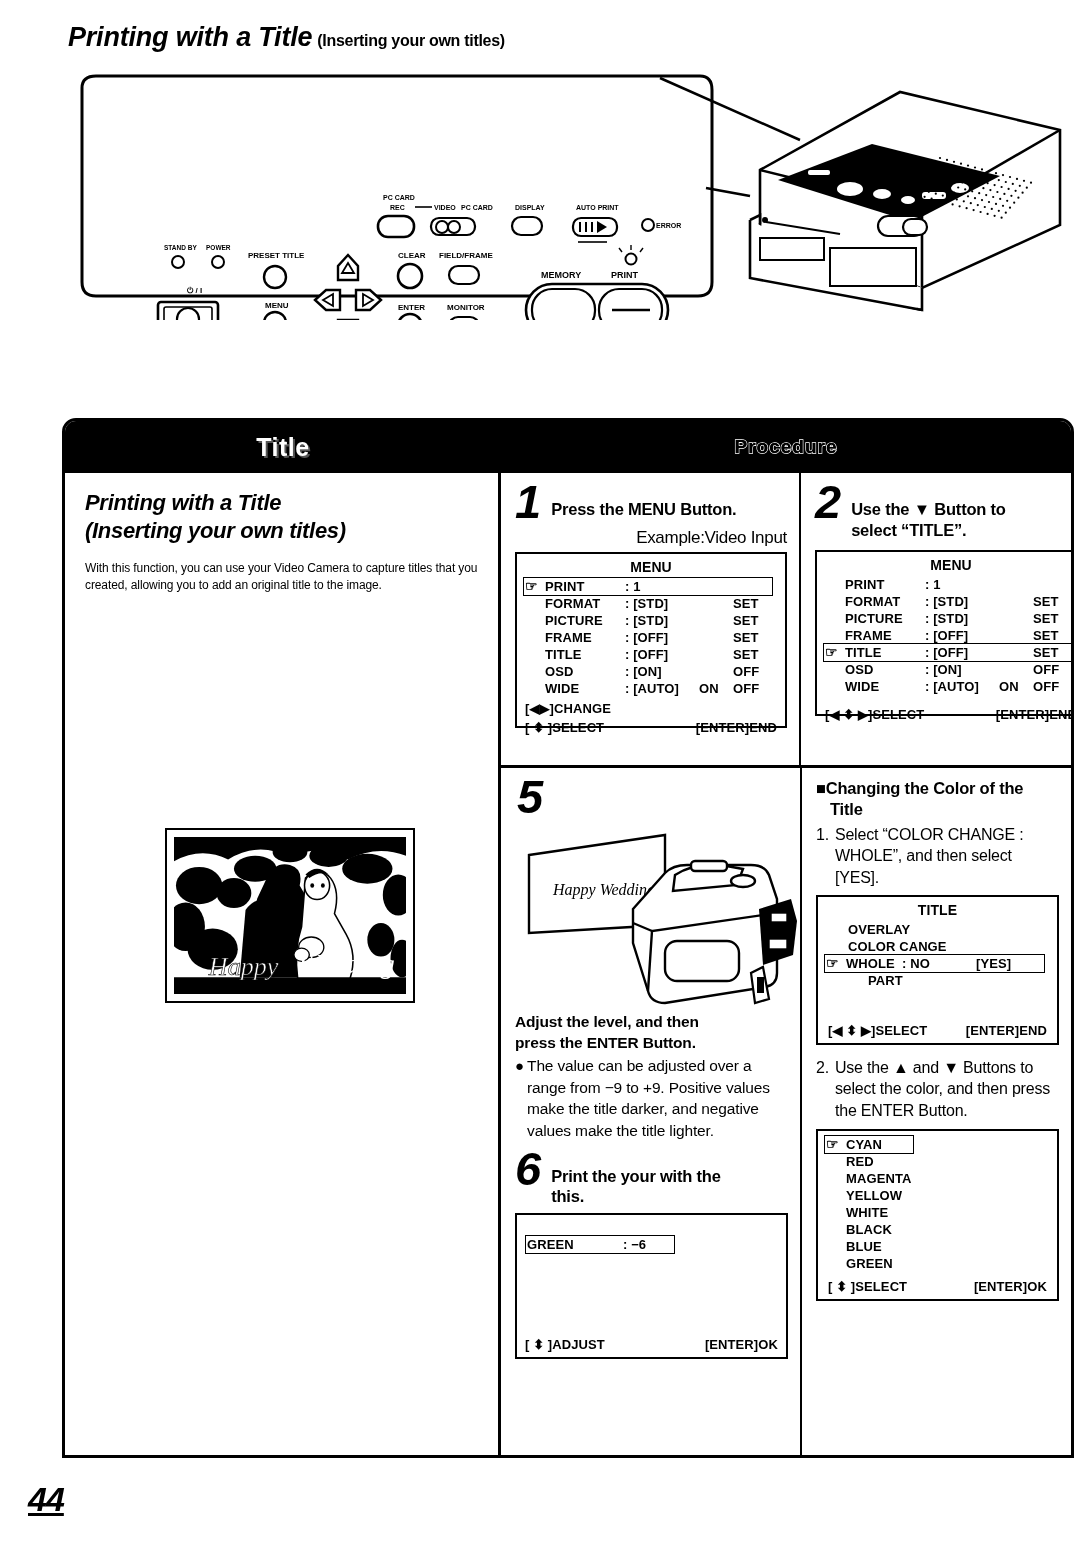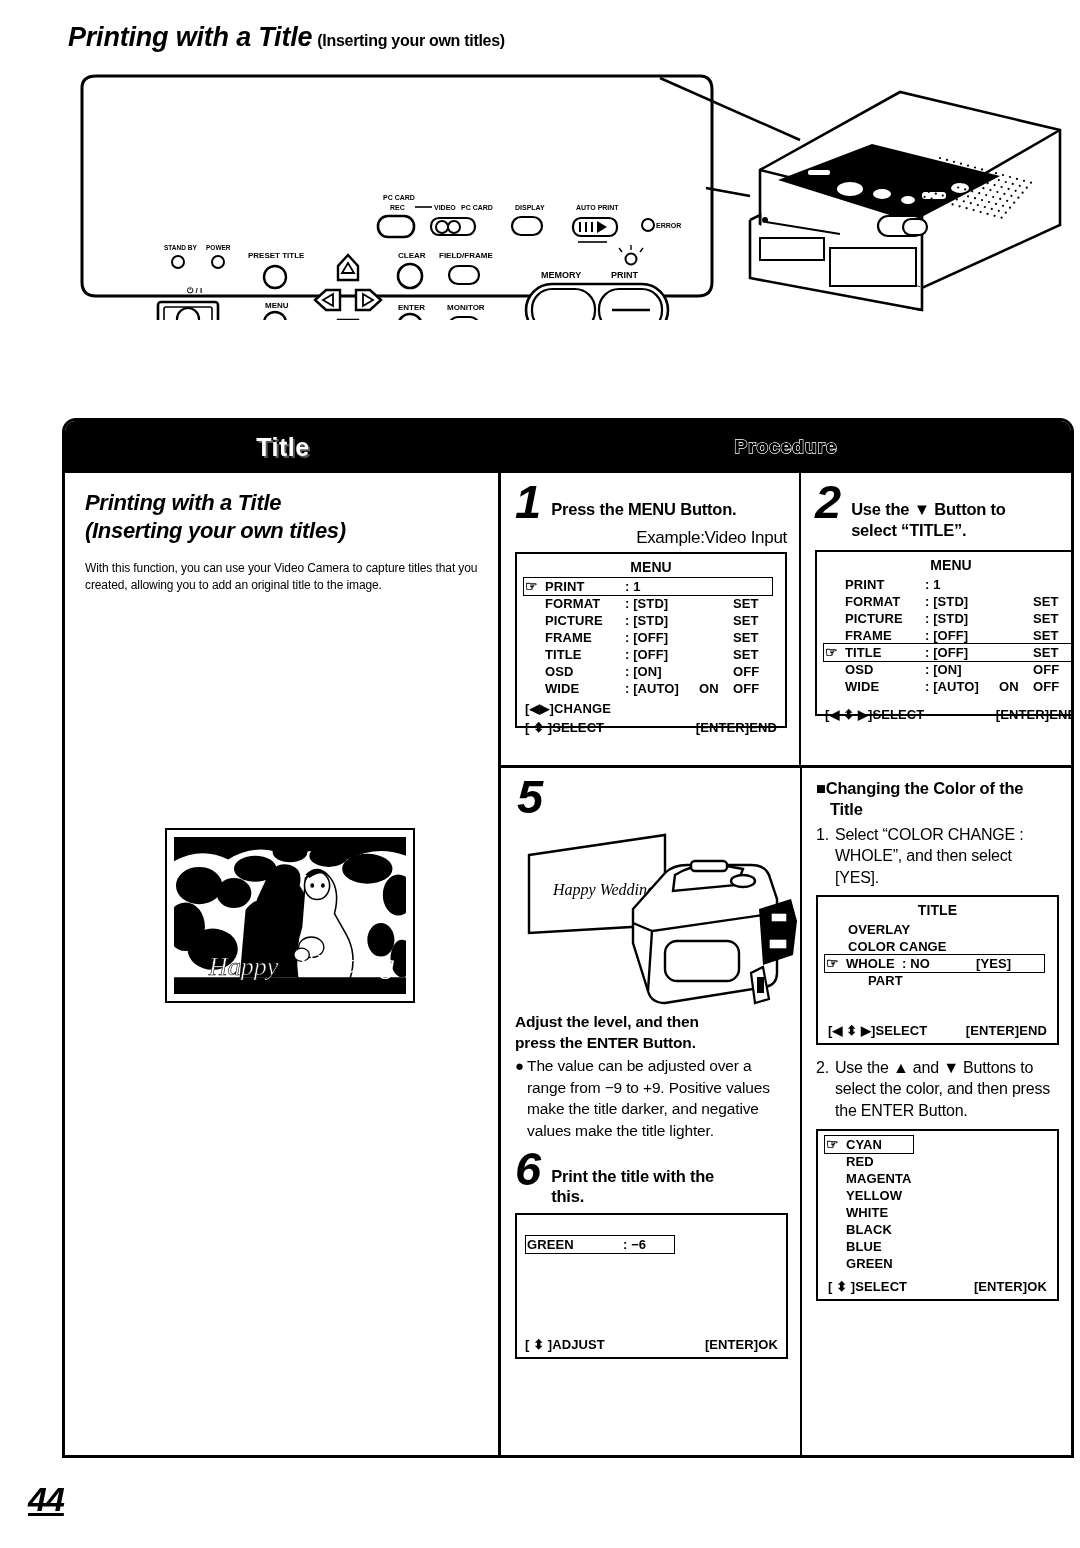--- a/index.html
+++ b/index.html
@@ -620,21 +620,21 @@
             <div>press the ENTER Button.</div>
           </div>
           <div class="bullet-blk">
             <div class="dot">●</div>
             <div class="body-text">The value can be adjusted over a range from −9 to +9. Positive values make the title darker, and negative values make the title lighter.</div>
           </div>
 
           <div class="step-head" style="margin-top:8px;">
             <div class="step-num">6</div>
             <div class="step-text">
-              <div>Print the title with the</div>
+              <div>Print the your with the</div>
               <div>this.</div>
             </div>
           </div>
 
           <div class="osd" style="height:146px;margin-top:6px;">
             <div class="osd-row sel" style="margin:16px 0 0 2px;width:152px;">
               <span class="lbl" style="width:96px;">GREEN</span>
               <span class="val">: −6</span>
             </div>
             <div class="osd-foot" style="position:absolute;left:8px;right:8px;bottom:5px;">

